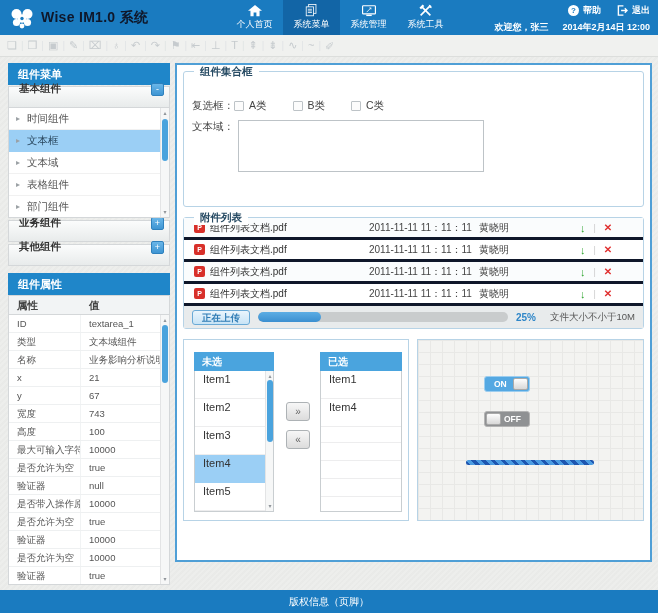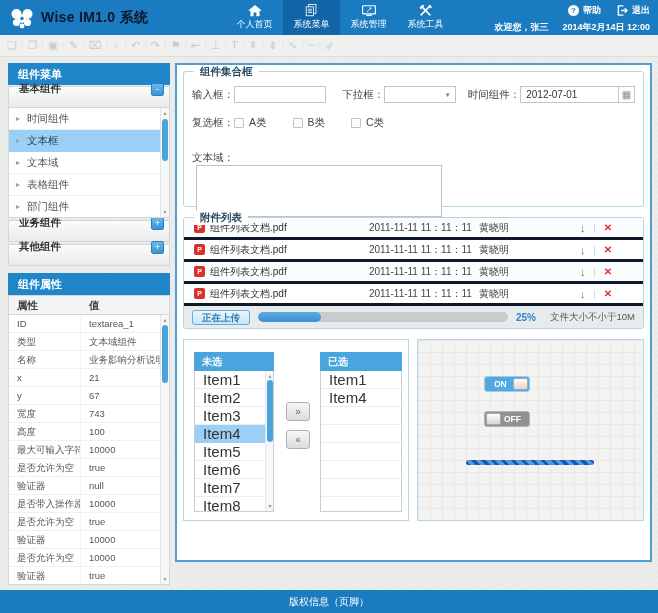--- a/index.html
+++ b/index.html
@@ -66,21 +66,21 @@
   .frow { display:flex; align-items:center; font-size:10.5px; color:#444; }
   .flabel { white-space:nowrap; }
   .tinput { height:17px; background:#fff; border:1px solid #c0c6ca; }
   .w-input { width:98px; margin-right:16px; }
   .selectbox { position:relative; width:76px; height:17px; border:1px solid #c0c6ca; margin-right:12px; background:#fff; cursor:pointer; }
   .selectbox .caret { position:absolute; right:4px; top:5px; font-size:6px; color:#777; }
   .datebox { display:flex; width:122px; height:17px; border:1px solid #c0c6ca; background:#fff; cursor:pointer; }
   .datebox .dval { flex:1; font-size:10px; color:#333; line-height:15px; padding-left:5px; }
   .datebox .dcal { width:16px; border-left:1px solid #c3c9cd; text-align:center; font-size:10px; color:#8a9094; line-height:15px; }
   .row2 { margin-top:13px; } .row3 { margin-top:9px; }
-  .row4 { margin-top:21px; align-items:flex-start;flex-direction:column; }
+  .row4 { margin-top:7px; align-items:flex-start; }
   .cb-item, .rad-item { display:flex; align-items:center; margin-right:26px; cursor:pointer; }
   .cbox { width:10px; height:10px; border:1px solid #bdc3c7; background:#fcfcfc; border-radius:1px; margin-right:5px; }
   .rbox { width:10px; height:10px; border:1px solid #b8bec2; background:radial-gradient(#fff 55%, #e4e6e7); border-radius:50%; margin-right:5px; }
   .txtarea { width:246px; height:52px; border:1px solid #bdc3c7; background:#fff; margin-left:4px; }
 
   .fset2 { margin-top:10px; }
   .att-head { display:flex; height:20px; line-height:20px; font-size:10px; color:#555; border-bottom:1px solid #e6e9ea; }
   .att-row { display:flex; height:22px; align-items:center; font-size:10px; color:#333; border-bottom:3px solid #0f172a; }
   .att-row:nth-child(even) { background:#fafcfd; }
   .c-name { width:185px; padding-left:10px; display:flex; align-items:center; gap:5px; }
@@ -98,21 +98,21 @@
   .plabel { color:#2e86c8; font-weight:bold; font-size:10px; }
   .up-hint { margin-left:auto; color:#555; font-size:9.5px; }
 
   .bottom { display:flex; gap:8px; margin-top:10px;border-radius:6px; }
   .lpanel { position:relative; width:226px; height:182px; border:1px solid #b7d3e6; background:#fff; }
   .listbox { position:absolute; top:12px; height:160px; }
   .lb-unsel { left:10px; width:80px; } .lb-sel { left:136px; width:82px; }
   .lb-head { height:19px; background:#4aa4de; color:#fff; font-size:10px; font-weight:bold; line-height:19px; padding-left:8px; }
   .lb-body { position:relative; height:141px; background:#fff; border:1px solid #c9ced1; border-top:none; overflow:hidden;
              background-image:repeating-linear-gradient(to bottom,#fff 0 17px,#ededee 17px 18px); }
-  .lb-item { height:18px; line-height:17px; font-size:15px; color:#333; padding-left:8px; background:#fff; border-bottom:1px solid #ededee; cursor:pointer; }
+  .lb-item { height:28px; line-height:17px; font-size:11px; color:#333; padding-left:8px; background:#fff; border-bottom:1px solid #ededee; cursor:pointer; }
   .lb-item.selected { background:#9bcff5; border-bottom-color:#9bcff5; }
   .lb-body .thumb { top:9px; height:62px; }
   .mv-btn { position:absolute; left:102px; width:24px; height:19px; background:linear-gradient(#f7f7f7,#dcdcdc); border:1px solid #adb2b5; border-radius:3px; color:#666; font-size:10px; text-align:center; line-height:17px; cursor:pointer; }
   .mv-r { top:62px; } .mv-l { top:90px; }
   .rpanel { position:relative; width:227px; height:182px; border:1px solid #b7d3e6; background-color:#f3f3f1;
             background-image:linear-gradient(#e8e8e6 1px,transparent 1px),linear-gradient(90deg,#e8e8e6 1px,transparent 1px);
             background-size:12px 12px; }
   .toggle { position:absolute; left:66px; width:46px; height:16px; border-radius:3px; cursor:pointer;padding-left:12px; }
   .tg-on { top:36px; background:#54a8e2; border:1px solid #9ccdef; }
   .tg-off { top:71px; background:#8f9193; border:1px solid #b4b4b4; }
@@ -334,33 +334,20 @@
         </div>
       </div>
     </div>
   </div>
 
   <div class="main">
     <div class="panel">
 
       <div class="fset fset1">
         <span class="fset-legend">组件集合框</span>
-        <div class="frow">
-          <span class="flabel">输入框：</span>
-          <div class="tinput w-input"></div>
-          <span class="flabel">下拉框：</span>
-          <div class="selectbox">
-            <span class="caret">▼</span>
-          </div>
-          <span class="flabel">时间组件：</span>
-          <div class="datebox">
-            <span class="dval">2012-07-01</span>
-            <span class="dcal">▦</span>
-          </div>
-        </div>
         <div class="frow row2">
           <span class="flabel">复选框：</span>
           <span class="cb-item">
               <span class="cbox"></span>
               <span>A类</span>
             </span>
             <span class="cb-item">
               <span class="cbox"></span>
               <span>B类</span>
             </span>

